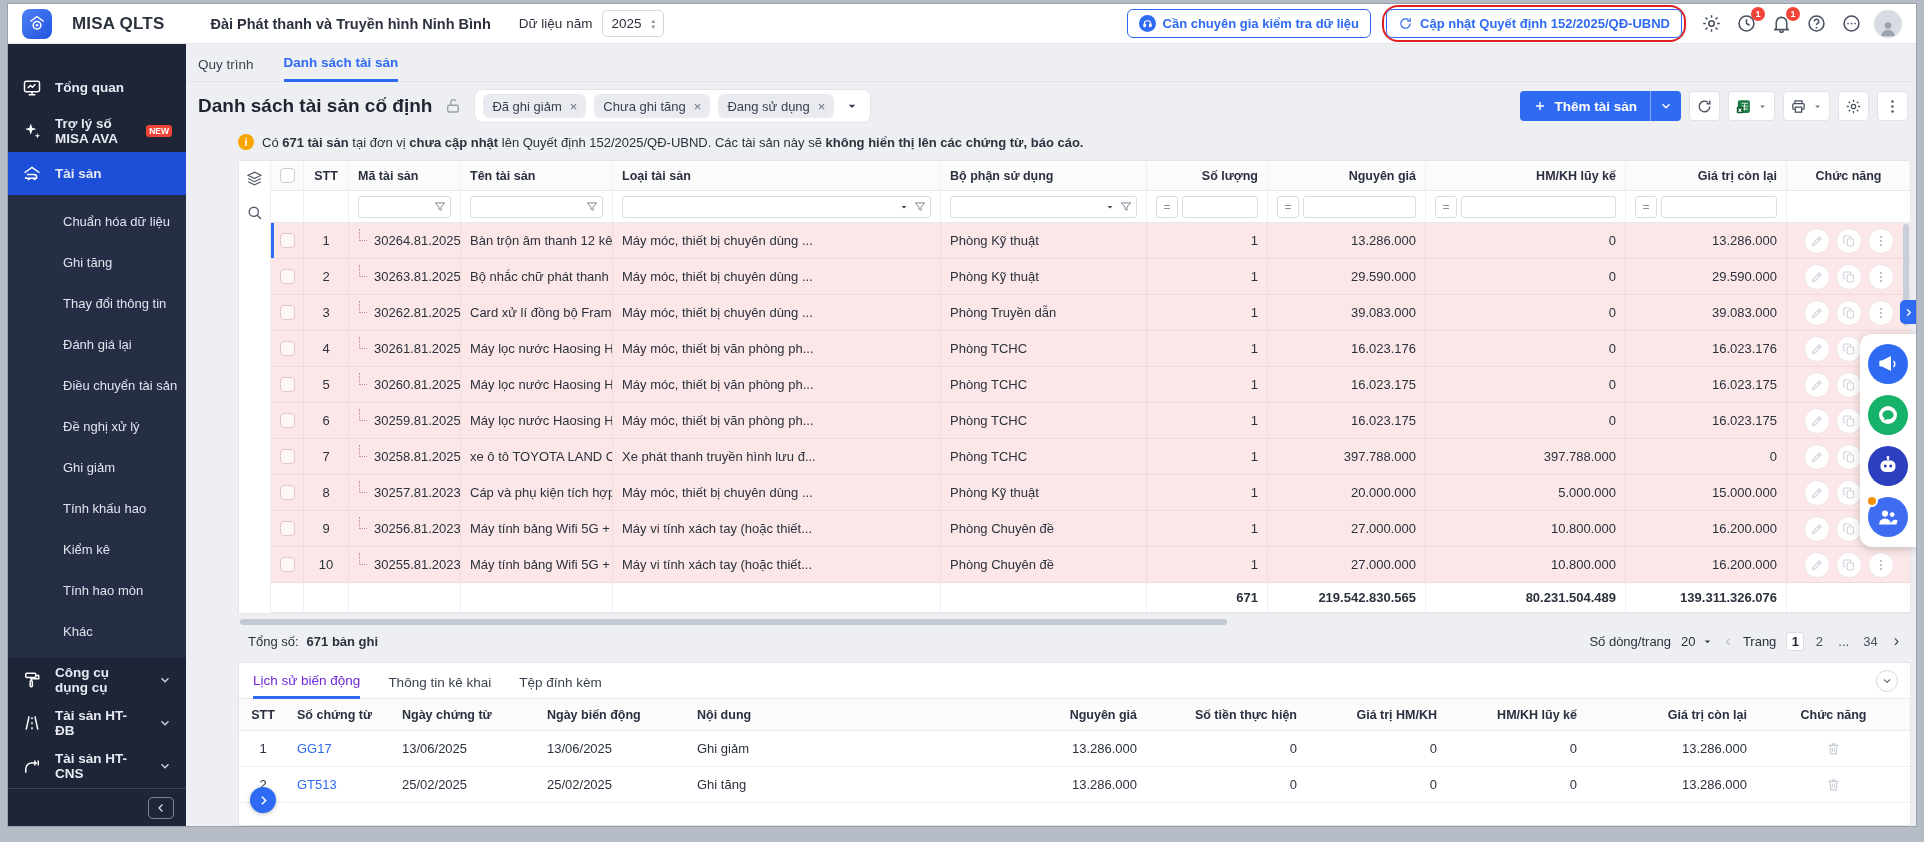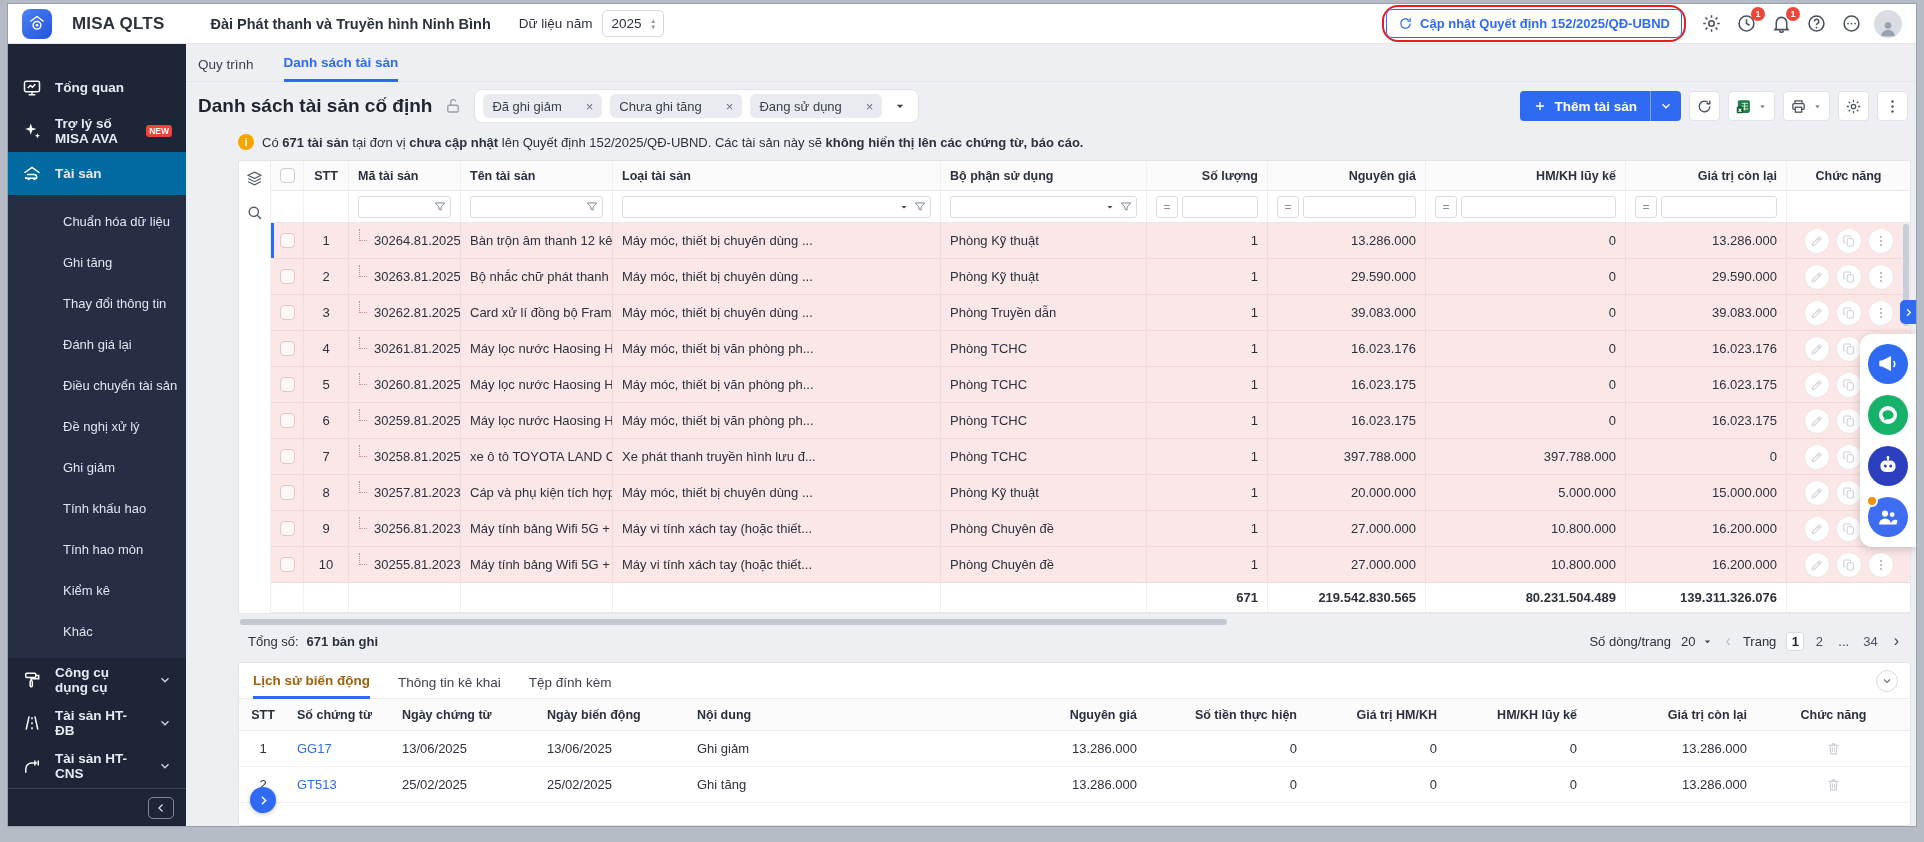--- a/index.html
+++ b/index.html
@@ -36,40 +36,40 @@
 .badge{position:absolute;top:-6px;right:-7px;min-width:14px;height:14px;border-radius:8px;background:#f04438;
        color:#fff;font-size:9px;font-weight:bold;display:flex;align-items:center;justify-content:center;padding:0 3px}
 .avatar{width:28px;height:28px;border-radius:50%;background:#d9dde3;display:flex;align-items:flex-end;justify-content:center;overflow:hidden}
 .avatar .ic{width:20px;height:20px;color:#9aa2ae}
 
 
 .main{flex:1;display:flex;min-height:0}
 .sidebar{width:178px;background:#1d2537;color:#e7eaf2;display:flex;flex-direction:column;flex:none;padding-top:22px}
 .side-item{height:43px;display:flex;align-items:center;gap:13px;padding:0 14px;font-size:13.5px;font-weight:bold;cursor:pointer}
 .side-item .ic{width:20px;height:20px;color:#fff;flex:none}
-.side-item.active{background:#0369a1}
+.side-item.active{background:#1d4ed8}
 .badge-new{background:#f04438;color:#fff;font-size:8.5px;font-weight:bold;border-radius:3px;padding:1px 3px;margin-left:4px}
 .side-sub{background:#252e44;padding:6px 0}
 .side-sub-item{height:41px;display:flex;align-items:center;padding-left:55px;font-size:13px;color:#dfe4ee;cursor:pointer}
 .side-item .chev{margin-left:auto;width:14px;height:14px;color:#cdd3e0}
 .side-foot{margin-top:auto;border-top:1px solid rgba(255,255,255,.14);height:38px;display:flex;align-items:center;justify-content:flex-end;padding:0 12px}
 .collapse-btn{width:26px;height:22px;border:1px solid rgba(255,255,255,.45);border-radius:5px;display:flex;
               align-items:center;justify-content:center;color:#dfe4ee;cursor:pointer}
 .collapse-btn .ic{width:12px;height:12px}
 
 .content{flex:1;display:flex;flex-direction:column;min-width:0;position:relative}
 .tabbar{height:38px;display:flex;align-items:flex-end;gap:30px;padding:0 0 0 12px;border-bottom:1px solid #e3e5ea;flex:none}
 .tab{padding-bottom:9px;font-size:13.5px;color:#3c4250;cursor:pointer}
 .tab.active{color:#2e6bf2;font-weight:bold;border-bottom:3px solid #2e6bf2;margin-bottom:-1px}
 
 .titlebar{height:48px;display:flex;align-items:center;gap:12px;padding:0 8px 0 12px;flex:none}
 .title{font-size:19px;font-weight:bold;color:#1f2430}
 .lock{width:18px;height:18px;color:#9aa0a8}
 .chipbox{display:flex;align-items:center;background:#fff;border:1px solid #e1e4ea;border-radius:8px;padding:4px 8px;gap:8px}
-.chip{background:#e9ebf0;border-radius:6px;height:24px;display:flex;align-items:center;padding:0 9px;gap:24px;font-size:13px;color:#3a414e;cursor:pointer}
+.chip{background:#e9ebf0;border-radius:6px;height:24px;display:flex;align-items:center;padding:0 9px;gap:8px;font-size:13px;color:#3a414e;cursor:pointer}
 .chip .x{color:#6b7280;font-size:13px;cursor:pointer}
 .chip-caret{width:16px;height:16px;color:#3c4250;margin:0 2px;cursor:pointer}
 .titlebar-right{margin-left:auto;display:flex;align-items:center;gap:8px}
 .addbtn{height:30px;background:#2e6bf2;color:#fff;border-radius:4px;display:flex;align-items:stretch;font-weight:bold;font-size:13.5px;overflow:hidden;cursor:pointer}
 .addbtn .lbl{display:flex;align-items:center;gap:7px;padding:0 13px}
 .addbtn .lbl .ic{width:14px;height:14px;color:#fff}
 .addbtn .split{width:1px;background:rgba(255,255,255,.4)}
 .addbtn .dd{width:30px;display:flex;align-items:center;justify-content:center}
 .addbtn .dd .ic{width:14px;height:14px;color:#fff}
 .tool{height:30px;min-width:30px;background:#fff;border:1px solid #dfe2e8;border-radius:4px;display:flex;
@@ -136,21 +136,21 @@
 .pgchev{font-size:16px;color:#b9bfc9;cursor:pointer;padding:0 2px}
 .pgchev.on{color:#3c4250}
 .page{min-width:18px;text-align:center;color:#4a5160;cursor:pointer;padding:1px 4px}
 .page.active{font-weight:bold;color:#1f2430;background:#fff;border:1px solid #d9dce2;border-radius:3px}
 
 
 .panel{margin:6px 0 0 52px;width:1673px;flex:1;background:#fff;border:1px solid #e3e5ea;border-radius:3px;
        display:flex;flex-direction:column;min-height:0;overflow:hidden}
 .panel-tabs{height:36px;display:flex;align-items:flex-end;gap:28px;padding:0 14px;border-bottom:1px solid #e8eaee;position:relative;flex:none}
 .ptab{padding-bottom:8px;font-size:13.5px;color:#3c4250;cursor:pointer}
-.ptab.active{color:#a16207;font-weight:bold;border-bottom:3px solid #2e6bf2;margin-bottom:-1px}
+.ptab.active{color:#6d28d9;font-weight:normal;border-bottom:3px solid #2e6bf2;margin-bottom:-1px}
 .panel-collapse{position:absolute;right:12px;top:7px;width:22px;height:22px;border:1px solid #d6dae2;border-radius:50%;
                 display:flex;align-items:center;justify-content:center;color:#6b7280;cursor:pointer}
 .panel-collapse .ic{width:12px;height:12px}
 .prow{display:flex;width:100%}
 .prow>div{display:flex;align-items:center;padding:0 10px;min-width:0;white-space:nowrap;overflow:hidden}
 .phead{height:32px;background:#fbfbfc;border-bottom:1px solid #e8eaee;font-weight:bold;font-size:12.5px;color:#2a3040}
 .pr-data{height:36px;border-bottom:1px solid #eef0f3;font-size:13px}
 .p-stt{width:48px;justify-content:center}
 .p-doc{width:105px}
 .p-d1{width:145px}
@@ -194,20 +194,32 @@
         </span>
       </div>
     <span class="brand">MISA QLTS</span>
     <span class="org">Đài Phát thanh và Truyền hình Ninh Bình</span>
     <span class="yearlabel">Dữ liệu năm</span>
     <div class="yearbox">
       <span class="val">2025</span>
       <span class="steppers">▴<br>▾</span>
     </div>
     <div class="topbar-right">
+      <button class="btn-outline">
+        <span class="hs-circ">
+            <span class="ic">
+              <svg viewBox="0 0 24 24" fill="none" stroke="currentColor" stroke-width="2.4">
+                <path d="M5 13a7 7 0 0 1 14 0"></path>
+                <rect x="4" y="13" width="3.6" height="6" rx="1.6" fill="currentColor"></rect>
+                <rect x="16.4" y="13" width="3.6" height="6" rx="1.6" fill="currentColor"></rect>
+              </svg>
+            </span>
+          </span>
+        <span>Cần chuyên gia kiểm tra dữ liệu</span>
+      </button>
       <div class="red-frame">
         <button class="btn-outline">
           <span class="ic inline">
               <svg viewBox="0 0 24 24" fill="none" stroke="currentColor" stroke-width="2">
                 <path d="M19.5 12a7.5 7.5 0 1 1-2.6-5.7"></path>
                 <path d="M19.5 3.5v4.6h-4.6"></path>
               </svg>
             </span>
           <span>Cập nhật Quyết định 152/2025/QĐ-UBND</span>
         </button>
@@ -296,22 +308,22 @@
         </div>
       <div id="side-sub" class="side-sub">
           <div class="side-sub-item">Chuẩn hóa dữ liệu</div>
           <div class="side-sub-item">Ghi tăng</div>
           <div class="side-sub-item">Thay đổi thông tin</div>
           <div class="side-sub-item">Đánh giá lại</div>
           <div class="side-sub-item">Điều chuyển tài sản</div>
           <div class="side-sub-item">Đề nghị xử lý</div>
           <div class="side-sub-item">Ghi giảm</div>
           <div class="side-sub-item">Tính khấu hao</div>
+          <div class="side-sub-item">Kiểm kê</div>
           <div class="side-sub-item">Tính hao mòn</div>
-          <div class="side-sub-item">Kiểm kê</div>
           <div class="side-sub-item">Khác</div>
         </div>
       <div id="side-bottom">
           <div class="side-item">
             <span class="ic ">
               <svg viewBox="0 0 24 24" fill="none" stroke="currentColor" stroke-width="1.8">
                 <rect x="4.5" y="4" width="12" height="5" rx="1.2"></rect>
                 <path d="M16.5 6.5h3.5v4h-9v2.5"></path>
                 <rect x="9.8" y="13" width="2.6" height="7" rx="1"></rect>
               </svg>

